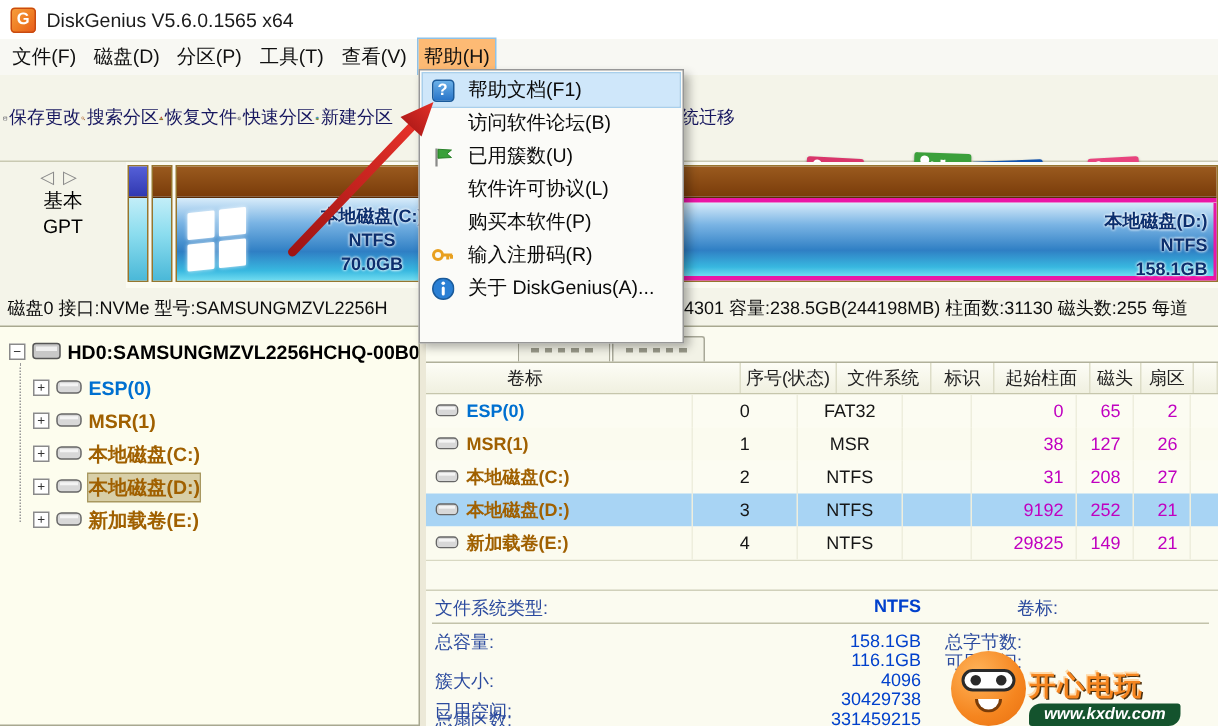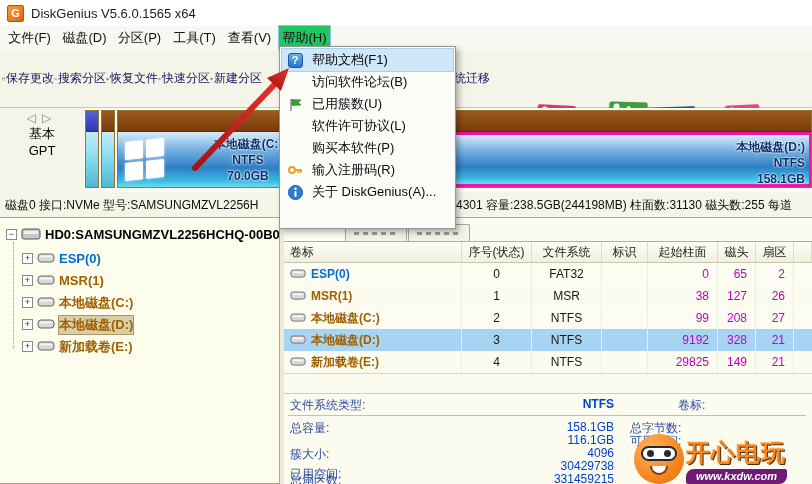--- a/index.html
+++ b/index.html
@@ -6,21 +6,21 @@
   #app{position:relative;width:812px;height:484px;background:#f4f4e9;overflow:hidden;font-size:12px;color:#111;}
 
   
   .titlebar{position:absolute;left:0;top:0;right:0;height:26px;background:#ffffff;display:flex;align-items:center;gap:7px;padding-left:7px;}
   .applogo{width:17px;height:17px;border-radius:3px;background:linear-gradient(135deg,#f7a13e 0%,#ef7d23 55%,#e8581c 100%);color:#fff;font-weight:bold;font-size:11px;display:flex;align-items:center;justify-content:center;box-shadow:inset 0 0 0 1px #c84a10;}
   .apptitle{font-size:13px;color:#1c1c1c;}
 
   
   .menubar{position:absolute;left:0;top:26px;right:0;height:24px;background:#f8f8f3;display:flex;align-items:center;}
   .mbitem{display:inline-block;width:51px;text-align:center;padding:3px 0;font-size:13px;color:#101010;margin-left:4px;}
-  .mbitem.active{background:#22c55e;outline:1px solid #8ec2e8;}
+  .mbitem.active{background:#fdba74;outline:1px solid #8ec2e8;}
 
   
   .toolbar{position:absolute;left:0;top:50px;right:0;height:57px;background:#f4f4e9;border-bottom:1px solid #c9c9b2;}
   .tbtn{position:absolute;top:2px;width:52px;height:53px;display:flex;align-items:center;gap:1px;}
   .tbtn svg{width:30px;height:30px;display:block;}
   .tbtn .lbl{font-size:12px;color:#17175f;white-space:nowrap;}
 
   
   .banner{position:absolute;left:490px;top:51px;width:322px;height:56px;overflow:hidden;}
   .tile{position:absolute;display:flex;align-items:center;justify-content:center;color:#fff;font-weight:bold;border-radius:2px;box-shadow:0 1px 2px rgba(0,0,0,.35);}
@@ -63,21 +63,21 @@
   .tlabel.sel{background:#d8cfa8;outline:1px solid #a89860;}
   .treeline{position:absolute;left:13px;top:24px;height:106px;border-left:1px dotted #999;}
 
   .vsplit{position:absolute;left:280px;top:217px;width:4px;height:267px;background:#ece9d8;}
 
   
   .rightpanel{position:absolute;left:284px;top:217px;right:0;height:267px;background:#fbfbf0;border-top:1px solid #a8a890;box-sizing:border-box;overflow:hidden;}
   .tabstub{position:absolute;top:6px;height:17px;background:#f2f2e6;border:1px solid #a8a898;border-bottom:none;border-radius:2px 2px 0 0;}
   .tabstub .dashes{margin:7px 8px 0 8px;height:3px;background:repeating-linear-gradient(90deg,#9a9a8a 0 5px,transparent 5px 9px);}
   .ptable{position:absolute;left:0;top:23px;right:0;background:#fcfcf2;border-top:1px solid #b0b09a;border-bottom:1px solid #d8d8c2;}
-  .thead{display:flex;height:20px;background:linear-gradient(180deg,#fdfdf6,#f0f0e0);border-bottom:1px solid #c6c6ac;}
+  .thead{display:flex;height:20px;background:linear-gradient(180deg,#fdfdf6,#f0f0e0);border-bottom:1px solid #c6c6ac;padding-left:48px;}
   .thead .cell{font-size:12px;color:#222;display:flex;align-items:center;justify-content:center;border-right:1px solid #ddddc8;box-sizing:border-box;}
   .trowt{display:flex;height:22px;background:#fcfcf2;}
   .trowt.alt{background:#fbfbef;}
   .trowt.selrow{background:#a8d4f4;}
   .cell{box-sizing:border-box;border-right:1px solid #eeeedd;}
   .c0{width:178px;display:flex;align-items:center;padding-left:6px;gap:5px;}
   .c1{width:70px;}.c2{width:70px;}.c3{width:46px;}.c4{width:70px;}.c5{width:38px;}.c6{width:38px;}.c7{width:18px;border-right:none;}
   .cC{display:flex;align-items:center;justify-content:center;font-size:12px;color:#161616;}
   .cR{display:flex;align-items:center;justify-content:flex-end;padding-right:8px;font-size:12px;color:#c000c0;}
   .vlabel{font-size:12px;font-weight:bold;}
@@ -91,22 +91,22 @@
   .dvalue{position:absolute;text-align:right;color:#0040cc;}
   .ddivider{position:absolute;left:4px;right:6px;top:21px;border-top:1px solid #c2c2aa;}
 
   
   .wm{position:absolute;right:0;bottom:0;width:178px;height:50px;z-index:40;display:flex;align-items:flex-end;}
   .wmface{position:relative;width:50px;height:50px;border-radius:50%;background:radial-gradient(circle at 35% 30%,#ffb45a,#f5851f 60%,#e86f10);flex:0 0 auto;}
   .wmgoggle{position:absolute;left:7px;top:12px;width:36px;height:15px;background:#fff;border-radius:8px;border:2px solid #2a2a2a;box-sizing:border-box;}
   .wmeye{position:absolute;top:2px;width:7px;height:7px;border-radius:50%;background:#2a2a2a;}
   .wmmouth{position:absolute;left:16px;top:32px;width:18px;height:9px;border:2px solid #7a3c08;border-top:none;border-radius:0 0 12px 12px;box-sizing:border-box;background:#fff;}
   .wmtext{margin-left:2px;display:flex;flex-direction:column;align-items:flex-start;}
-  .wmname{font-size:24px;font-weight:bold;color:#f5851f;letter-spacing:1px;text-shadow:1px 1px 0 #4a3010,-1px -1px 0 #ffd9a8;}
-  .wmurl{margin-top:0px;background:#701a75;color:#fff;font-size:11px;font-weight:bold;font-style:italic;padding:1px 10px 2px 10px;border-radius:8px 2px 8px 2px;}
+  .wmname{font-size:18px;font-weight:bold;color:#f5851f;letter-spacing:1px;text-shadow:1px 1px 0 #4a3010,-1px -1px 0 #ffd9a8;}
+  .wmurl{margin-top:0px;background:#14532d;color:#fff;font-size:11px;font-weight:bold;font-style:italic;padding:1px 10px 2px 10px;border-radius:8px 2px 8px 2px;}
 
   
   .helpmenu{position:absolute;left:279px;top:46px;width:177px;height:183px;background:#fbfbf8;border:1px solid #979797;box-shadow:3px 3px 6px rgba(0,0,0,.3);z-index:30;box-sizing:border-box;padding-top:2px;}
   .mitem{position:relative;height:22px;display:flex;align-items:center;padding-left:32px;font-size:13px;color:#0a0a0a;white-space:nowrap;}
   .mitem.hl{background:#cfe7fa;outline:1px solid #a8cfec;margin:0 2px;padding-left:30px;}
   .micon{position:absolute;left:7px;top:3px;width:16px;height:16px;display:flex;align-items:center;justify-content:center;}
   .mitem.hl .micon{left:5px;}
   .qicon{width:15px;height:15px;border-radius:3px;background:linear-gradient(180deg,#6ab0e8,#2874c8);color:#fff;font-weight:bold;font-size:11px;display:flex;align-items:center;justify-content:center;border:1px solid #1a5a9a;box-sizing:border-box;}
 
   
@@ -380,38 +380,38 @@
         <div class="cell c0">
             <svg width="16" height="10" viewBox="0 0 18 11">
               <rect x="1" y="1" width="16" height="8" rx="3" fill="#d8d8d8" stroke="#666"></rect>
               <rect x="3" y="2.5" width="12" height="2" fill="#f4f4f4"></rect>
             </svg>
             <span class="vlabel brown">本地磁盘(C:)</span>
           </div>
         <div class="cell c1 cC">2</div>
         <div class="cell c2 cC">NTFS</div>
         <div class="cell c3 cC"></div>
-        <div class="cell c4 cR">99</div>
+        <div class="cell c4 cR">31</div>
         <div class="cell c5 cR">208</div>
         <div class="cell c6 cR">27</div>
         <div class="cell c7"></div>
       </div>
       <div class="trowt selrow">
         <div class="cell c0">
             <svg width="16" height="10" viewBox="0 0 18 11">
               <rect x="1" y="1" width="16" height="8" rx="3" fill="#d8d8d8" stroke="#666"></rect>
               <rect x="3" y="2.5" width="12" height="2" fill="#f4f4f4"></rect>
             </svg>
             <span class="vlabel brown">本地磁盘(D:)</span>
           </div>
         <div class="cell c1 cC">3</div>
         <div class="cell c2 cC">NTFS</div>
         <div class="cell c3 cC"></div>
         <div class="cell c4 cR">9192</div>
-        <div class="cell c5 cR">328</div>
+        <div class="cell c5 cR">252</div>
         <div class="cell c6 cR">21</div>
         <div class="cell c7"></div>
       </div>
       <div class="trowt alt">
         <div class="cell c0">
             <svg width="16" height="10" viewBox="0 0 18 11">
               <rect x="1" y="1" width="16" height="8" rx="3" fill="#d8d8d8" stroke="#666"></rect>
               <rect x="3" y="2.5" width="12" height="2" fill="#f4f4f4"></rect>
             </svg>
             <span class="vlabel brown">新加载卷(E:)</span>

